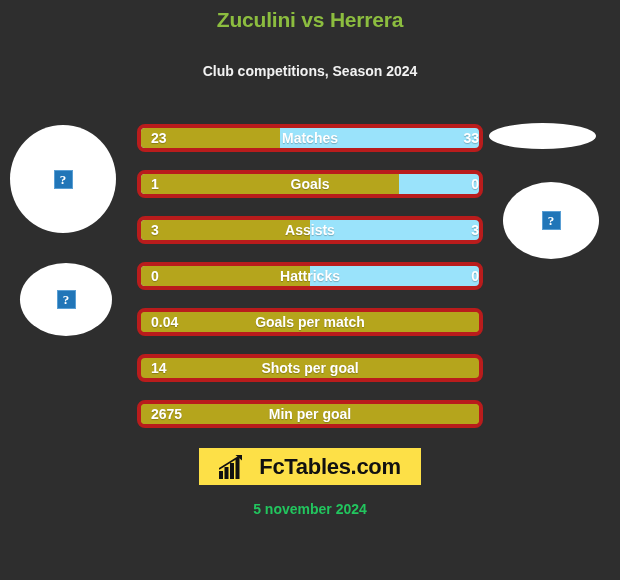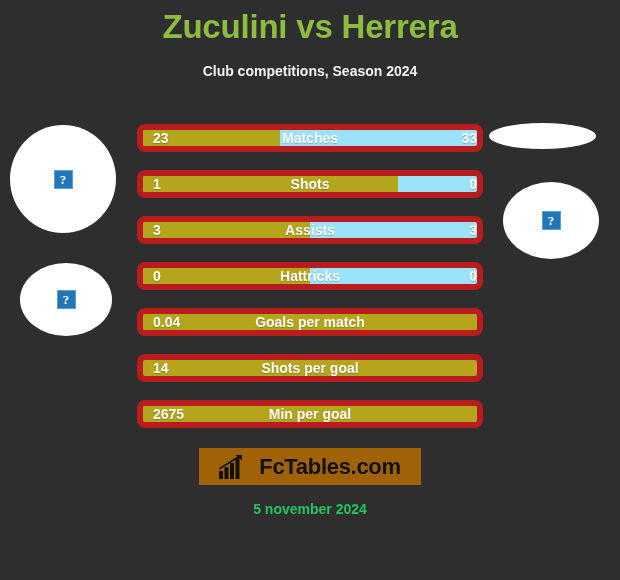--- a/index.html
+++ b/index.html
@@ -9,21 +9,21 @@
     font-family:"Liberation Sans", sans-serif;
     overflow:hidden;
     position:relative;
   }
   .stage{position:relative;width:620px;height:580px;}
 
   
   .title{
     position:absolute;left:0;top:8px;width:620px;
     text-align:center;
-    font-size:33px;font-weight:bold;
+    font-size:21px;font-weight:bold;
     color:#8cbd3f;
     letter-spacing:-0.2px;
     white-space:nowrap;
   }
   .subtitle{
     position:absolute;left:0;top:63px;width:620px;
     text-align:center;
     font-size:14px;font-weight:bold;
     color:#f2f2f2;
     white-space:nowrap;
@@ -56,21 +56,21 @@
 
   
   .bars{
     position:absolute;left:137px;top:124px;width:346px;
   }
   .bar-row{
     position:relative;
     height:28px;
     margin-bottom:18px;
     border-radius:8px;
-    border:6px solid #b91c1c;
+    border:4px solid #b91c1c;
     box-sizing:border-box;
     overflow:hidden;
     background:#9ae3fb;
   }
   .bar-left{
     position:absolute;left:0;top:0;bottom:0;
     background:#b5a51c;
   }
   .bar-value{
     position:absolute;top:0;bottom:0;
@@ -89,21 +89,21 @@
     color:#ffffff;
     z-index:2;
     text-shadow:0 1px 1px rgba(0,0,0,0.25);
     pointer-events:none;
   }
 
   
   .logo{
     position:absolute;left:199px;top:448px;
     width:222px;height:37px;
-    background:#a16207;
+    background:#fde047;
     display:flex;align-items:center;justify-content:center;
     gap:14px;
   }
   .logo-icon{width:26px;height:24px;display:block;}
   .logo-text{
     font-size:22px;font-weight:bold;
     color:#111111;
     letter-spacing:-0.3px;
     white-space:nowrap;
   }
@@ -141,21 +141,21 @@
   <div class="bars" id="bars">
       <div class="bar-row" style="background: rgb(154, 227, 251);">
         <div class="bar-left" style="width: 41.1%; background: rgb(181, 165, 28);"></div>
         <span class="bar-value left">23</span>
         <span class="bar-label">Matches</span>
         <span class="bar-value right">33</span>
       </div>
       <div class="bar-row" style="background: rgb(154, 227, 251);">
         <div class="bar-left" style="width: 76.3%; background: rgb(181, 165, 28);"></div>
         <span class="bar-value left">1</span>
-        <span class="bar-label">Shots</span>
+        <span class="bar-label">Goals</span>
         <span class="bar-value right">0</span>
       </div>
       <div class="bar-row" style="background: rgb(154, 227, 251);">
         <div class="bar-left" style="width: 50%; background: rgb(181, 165, 28);"></div>
         <span class="bar-value left">3</span>
         <span class="bar-label">Assists</span>
         <span class="bar-value right">3</span>
       </div>
       <div class="bar-row" style="background: rgb(154, 227, 251);">
         <div class="bar-left" style="width: 50%; background: rgb(181, 165, 28);"></div>

